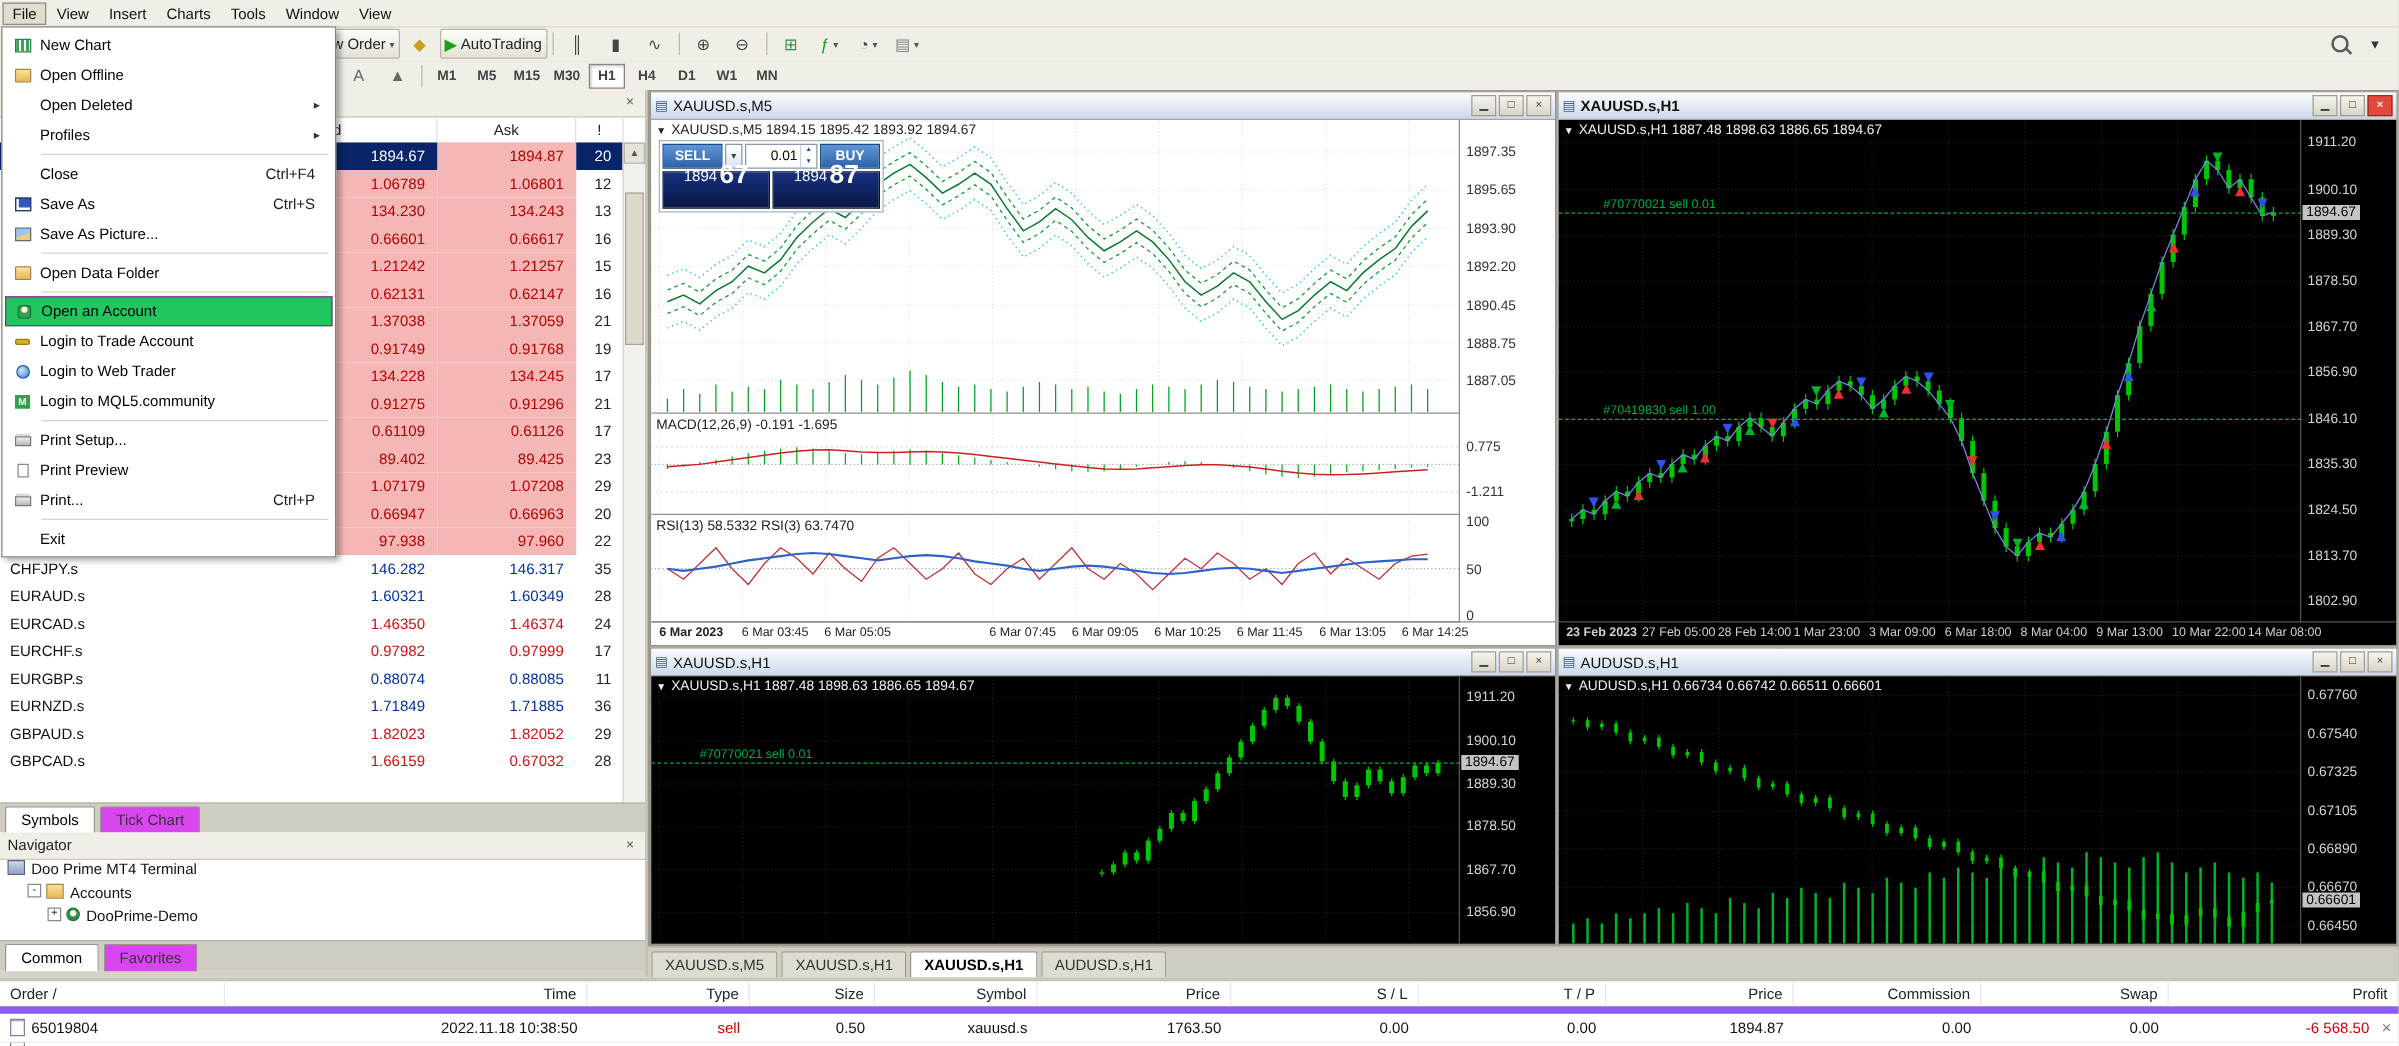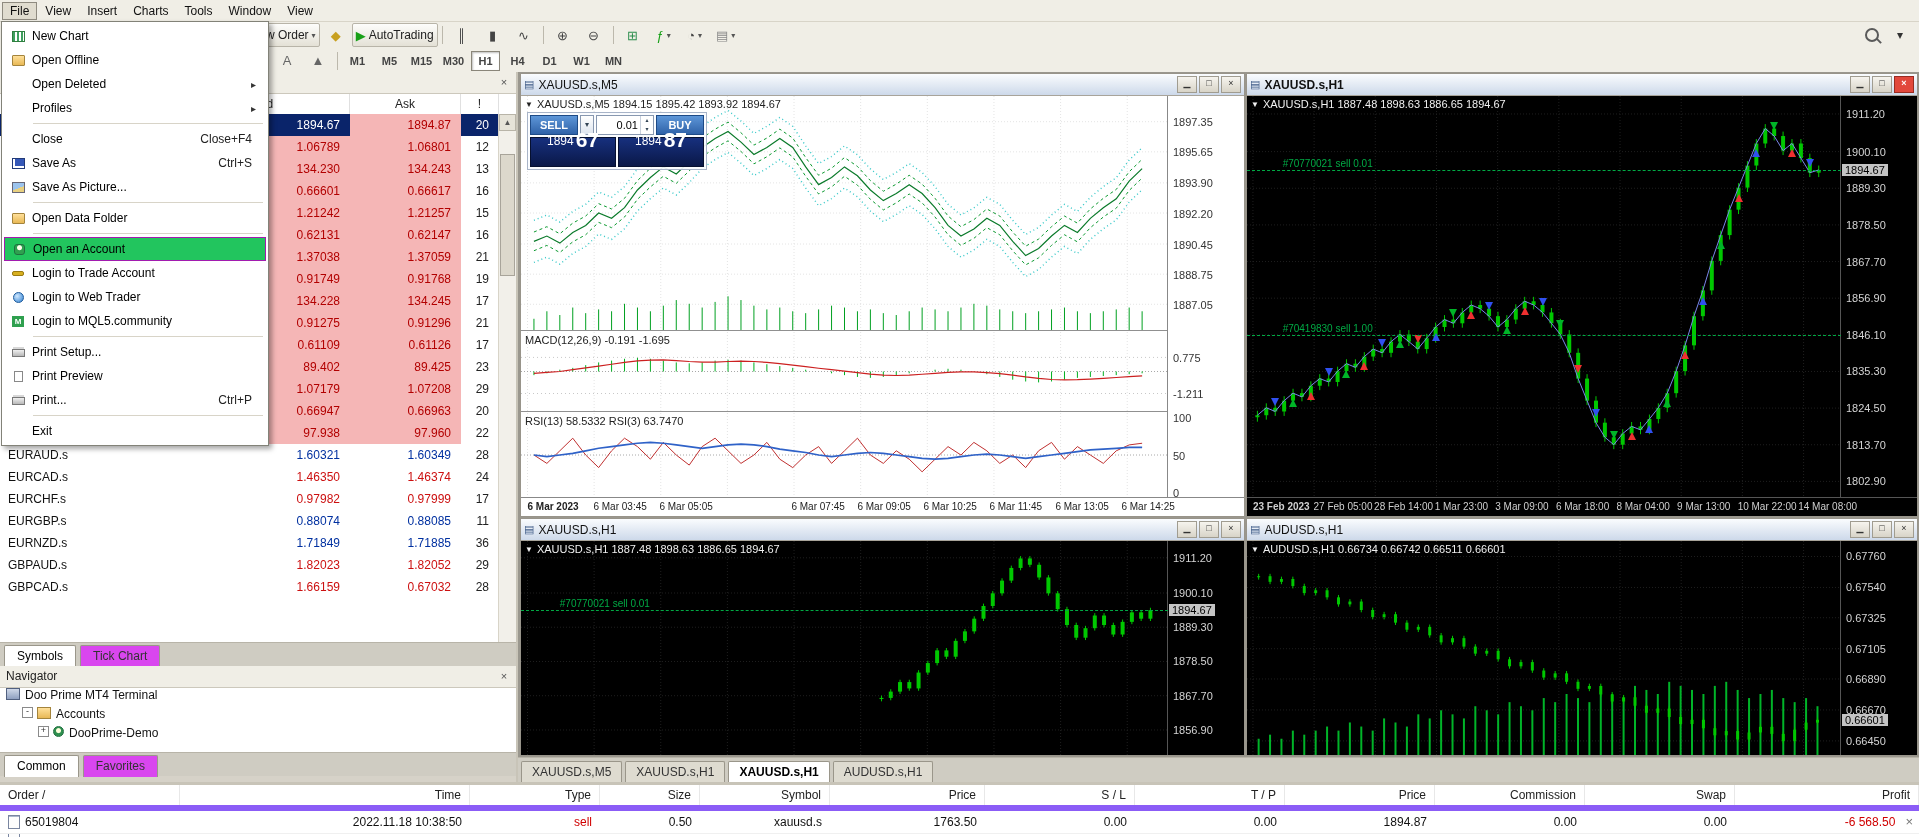--- a/index.html
+++ b/index.html
@@ -356,20 +356,26 @@
         <div class="c-sym"></div>
         <div class="c-bid">0.66947</div>
         <div class="c-ask">0.66963</div>
         <div class="c-spr">20</div>
       </div>
       <div class="mw-row st-pink">
         <div class="c-sym"></div>
         <div class="c-bid">97.938</div>
         <div class="c-ask">97.960</div>
         <div class="c-spr">22</div>
+      </div>
+      <div class="mw-row st-up">
+        <div class="c-sym">CHFJPY.s</div>
+        <div class="c-bid">146.282</div>
+        <div class="c-ask">146.317</div>
+        <div class="c-spr">35</div>
       </div>
       <div class="mw-row st-up">
         <div class="c-sym">EURAUD.s</div>
         <div class="c-bid">1.60321</div>
         <div class="c-ask">1.60349</div>
         <div class="c-spr">28</div>
       </div>
       <div class="mw-row st-down">
         <div class="c-sym">EURCAD.s</div>
         <div class="c-bid">1.46350</div>
@@ -1275,21 +1281,21 @@
     </div>
     <div class="mitem">
       <span class="mi-gutter"></span>
       <span class="mi-label">Profiles</span>
       <span class="mi-sub">▸</span>
     </div>
     <div class="msep"></div>
     <div class="mitem">
       <span class="mi-gutter"></span>
       <span class="mi-label">Close</span>
-      <span class="mi-short">Close+F4</span>
+      <span class="mi-short">Ctrl+F4</span>
     </div>
     <div class="mitem">
       <span class="mi-gutter">
         <span class="ic ic-disk"></span>
       </span>
       <span class="mi-label">Save As</span>
       <span class="mi-short">Ctrl+S</span>
     </div>
     <div class="mitem">
       <span class="mi-gutter">

